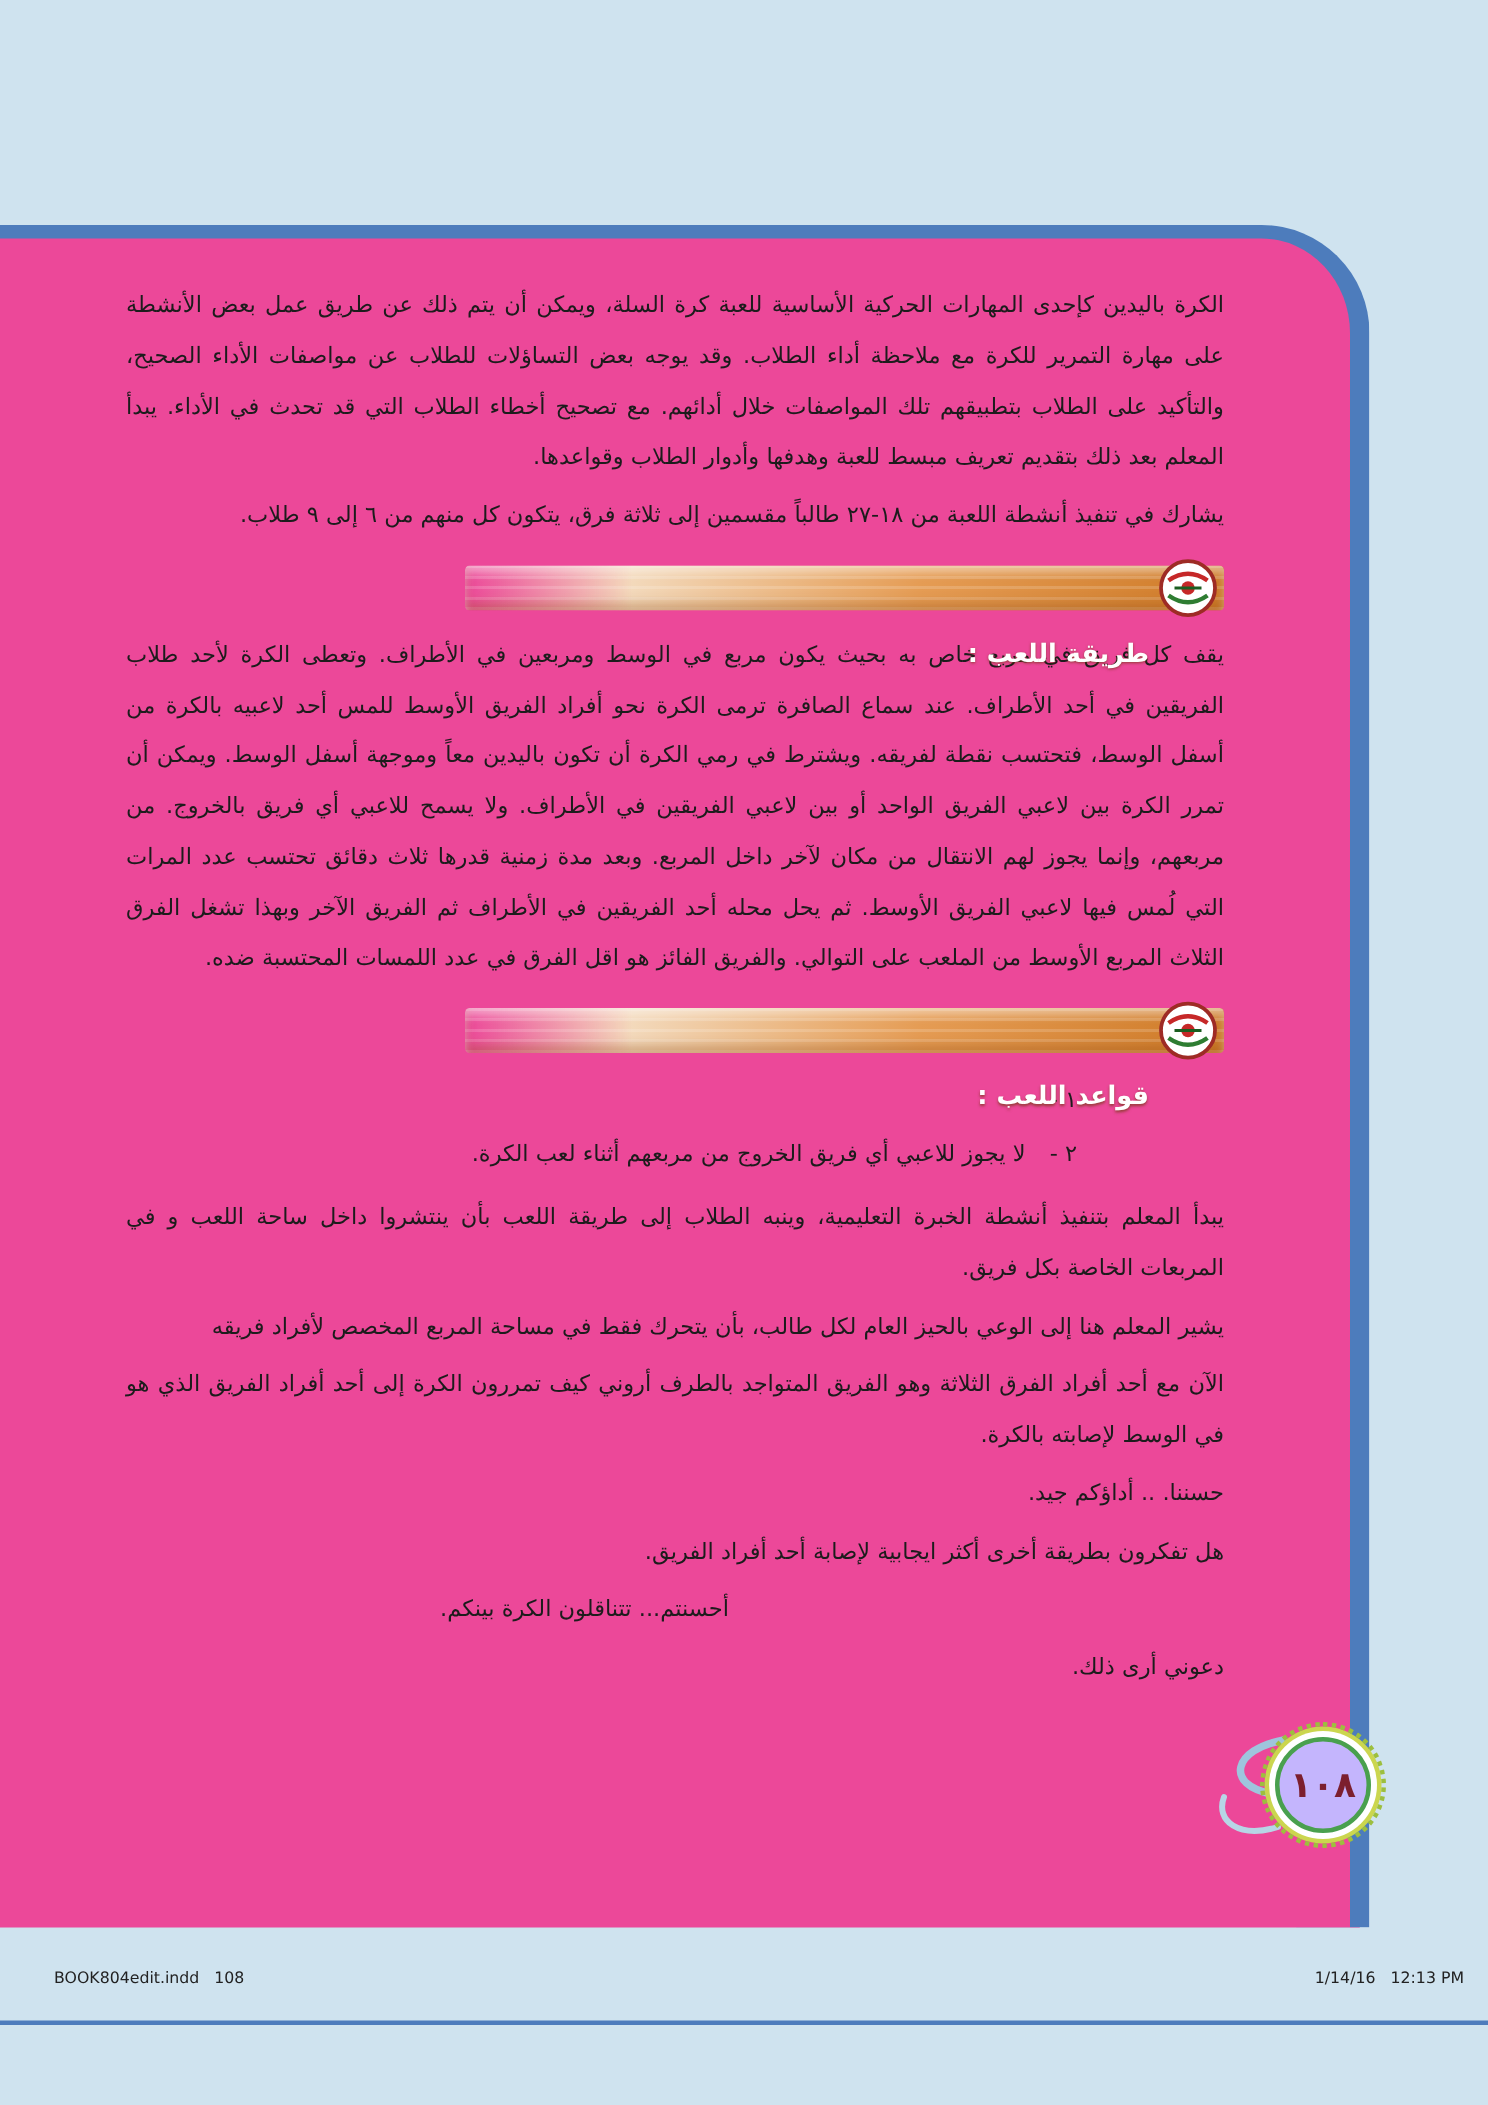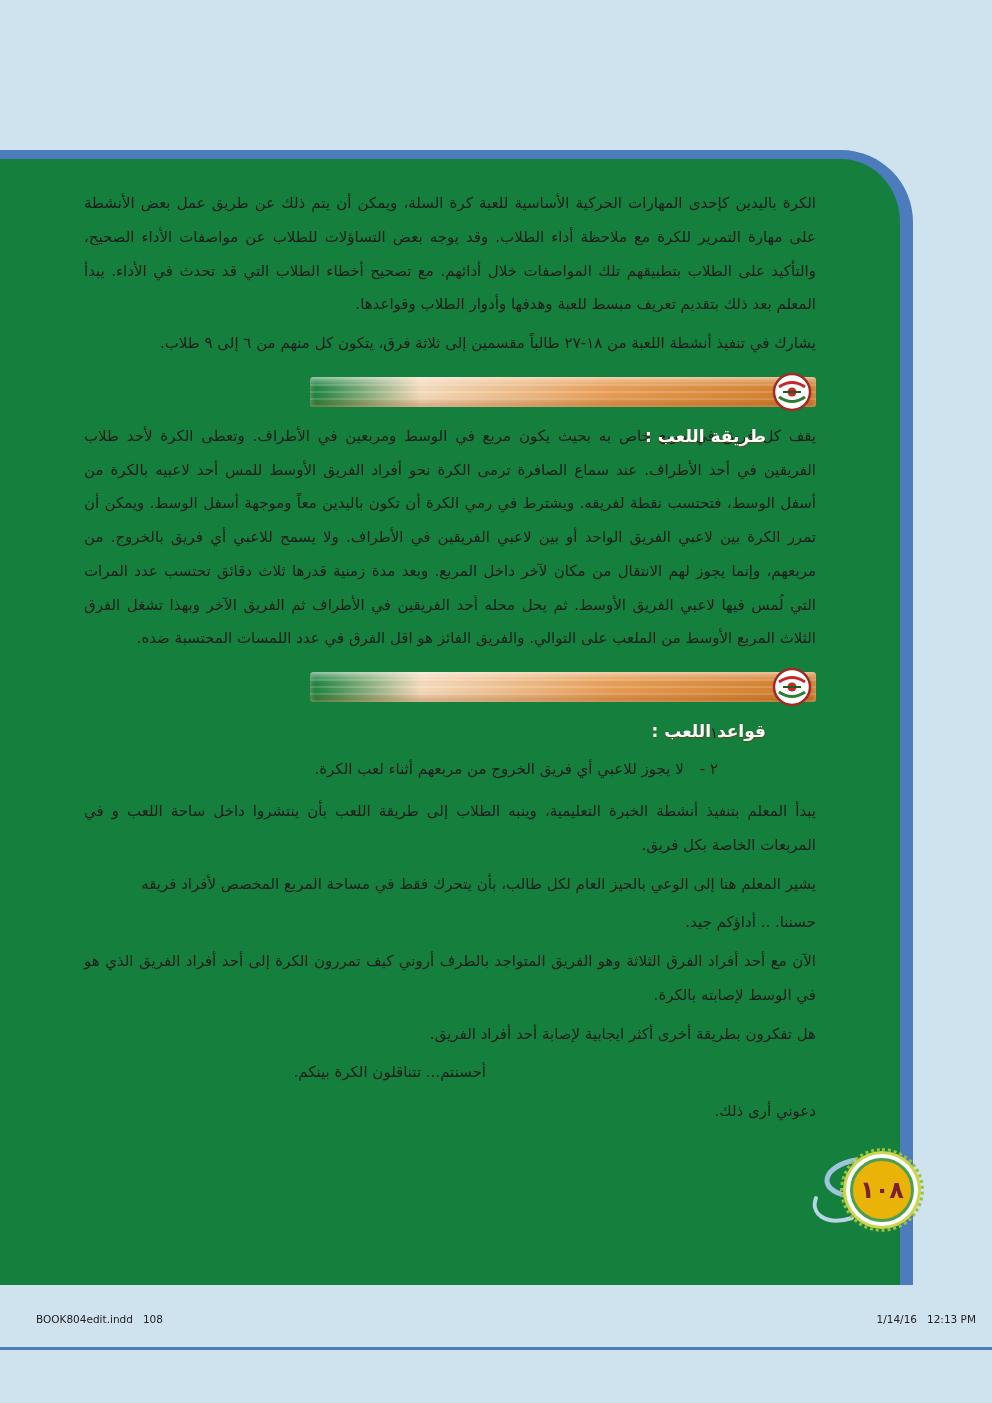--- a/index.html
+++ b/index.html
@@ -10,21 +10,21 @@
     background:#cfe3ef;
     font-family:"DejaVu Sans", sans-serif;
     direction:rtl;
   }
 
   
   .content-panel {
     position:absolute;
     top:150px; left:0;
     width:913px; height:1135px;
-    background:#15803d;
+    background:#ec4899;
     border-top:9px solid #4d7cbc;
     border-right:13px solid #4d7cbc;
     border-top-right-radius:72px;
     overflow:hidden;
   }
   .content {
     padding:28px 84px 0 84px;
     color:#1c1c1c;
   }
 
@@ -74,21 +74,21 @@
   }
   .rule-num { white-space:nowrap; }
 
   
   .badge-flourish {
     position:absolute; top:1148px; right:128px; z-index:4;
   }
   .page-badge {
     position:absolute; top:1158px; right:78px;
     width:64px; height:64px; border-radius:50%;
-    background:#eab308;
+    background:#c4b5fd;
     border:3px solid #49a04e;
     box-shadow:0 0 0 4px #ffffff, 0 0 0 7px #cbd64f;
     display:flex; align-items:center; justify-content:center;
     z-index:5;
   }
   .page-badge::before {
     content:"";
     position:absolute; inset:-13px;
     border-radius:50%;
     border:3px dotted #9dbf3e;
@@ -155,22 +155,22 @@
         <span class="rule-num">١ -</span>
       </div>
       <div class="rule">
         <span class="rule-num">٢ -</span>
         <span class="rule-text">لا يجوز للاعبي أي فريق الخروج من مربعهم أثناء لعب الكرة.</span>
       </div>
     </div>
 
     <p class="para">يبدأ المعلم بتنفيذ أنشطة الخبرة التعليمية، وينبه الطلاب إلى طريقة اللعب بأن ينتشروا داخل ساحة اللعب و في المربعات الخاصة بكل فريق.</p>
     <p class="para no-justify">يشير المعلم هنا إلى الوعي بالحيز العام لكل طالب، بأن يتحرك فقط في مساحة المربع المخصص لأفراد فريقه</p>
+    <p class="para">الآن مع أحد أفراد الفرق الثلاثة وهو الفريق المتواجد بالطرف أروني كيف تمررون الكرة إلى أحد أفراد الفريق الذي هو في الوسط لإصابته بالكرة.</p>
     <p class="para no-justify">حسننا. .. أداؤكم جيد.</p>
-    <p class="para">الآن مع أحد أفراد الفرق الثلاثة وهو الفريق المتواجد بالطرف أروني كيف تمررون الكرة إلى أحد أفراد الفريق الذي هو في الوسط لإصابته بالكرة.</p>
     <p class="para no-justify">هل تفكرون بطريقة أخرى أكثر ايجابية لإصابة أحد أفراد الفريق.</p>
     <p class="para no-justify indent-deep">أحسنتم... تتناقلون الكرة بينكم.</p>
     <p class="para no-justify">دعوني أرى ذلك.</p>
 
   </div>
 </div>
 
 <svg class="badge-flourish" width="72" height="84" viewBox="0 0 72 84">
   <path d="M64 12 C 30 18, 24 42, 56 48" fill="none" stroke="#9ec5dd" stroke-width="5" stroke-linecap="round"></path>
   <path d="M60 70 C 34 78, 18 66, 24 50" fill="none" stroke="#b7d5e6" stroke-width="4" stroke-linecap="round"></path>

